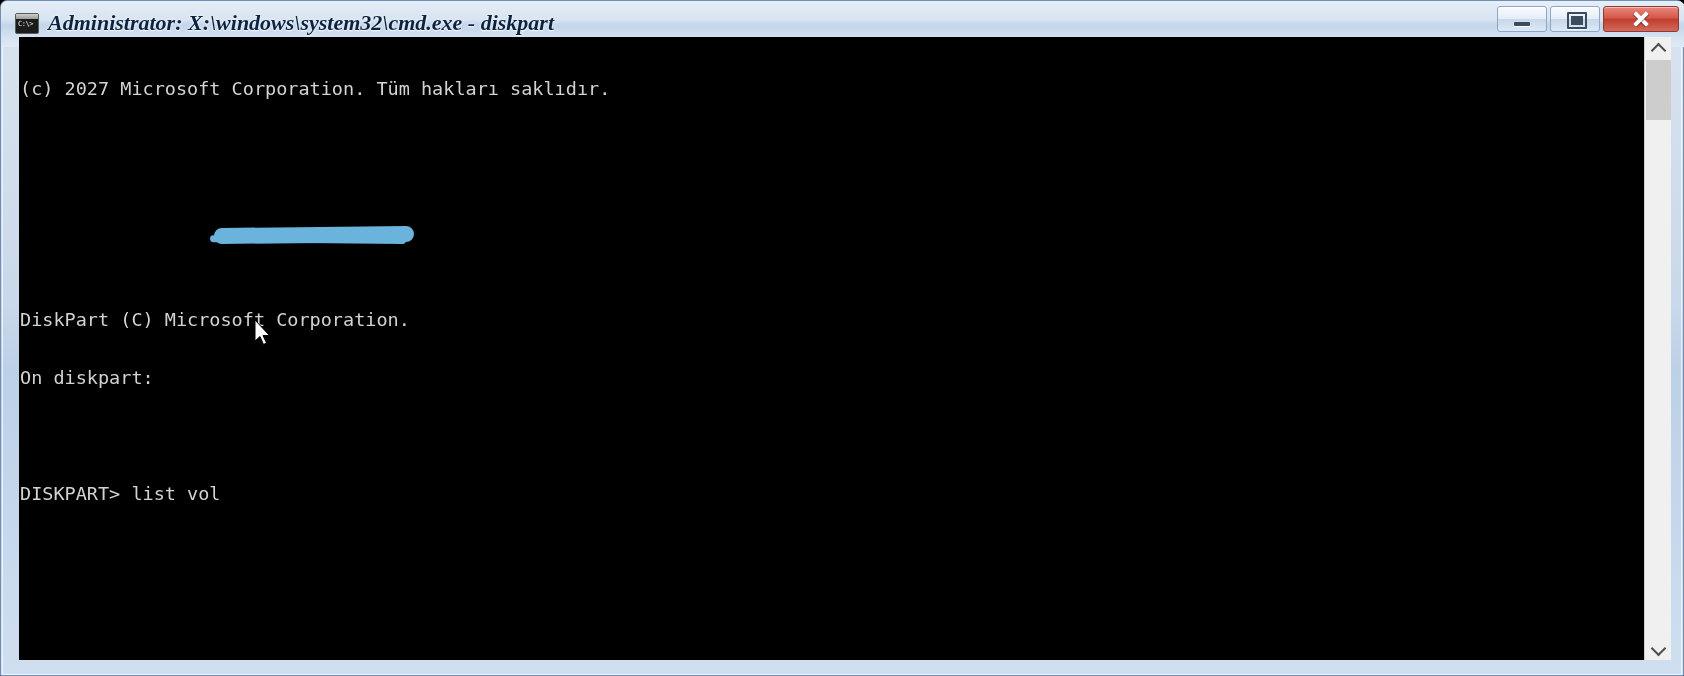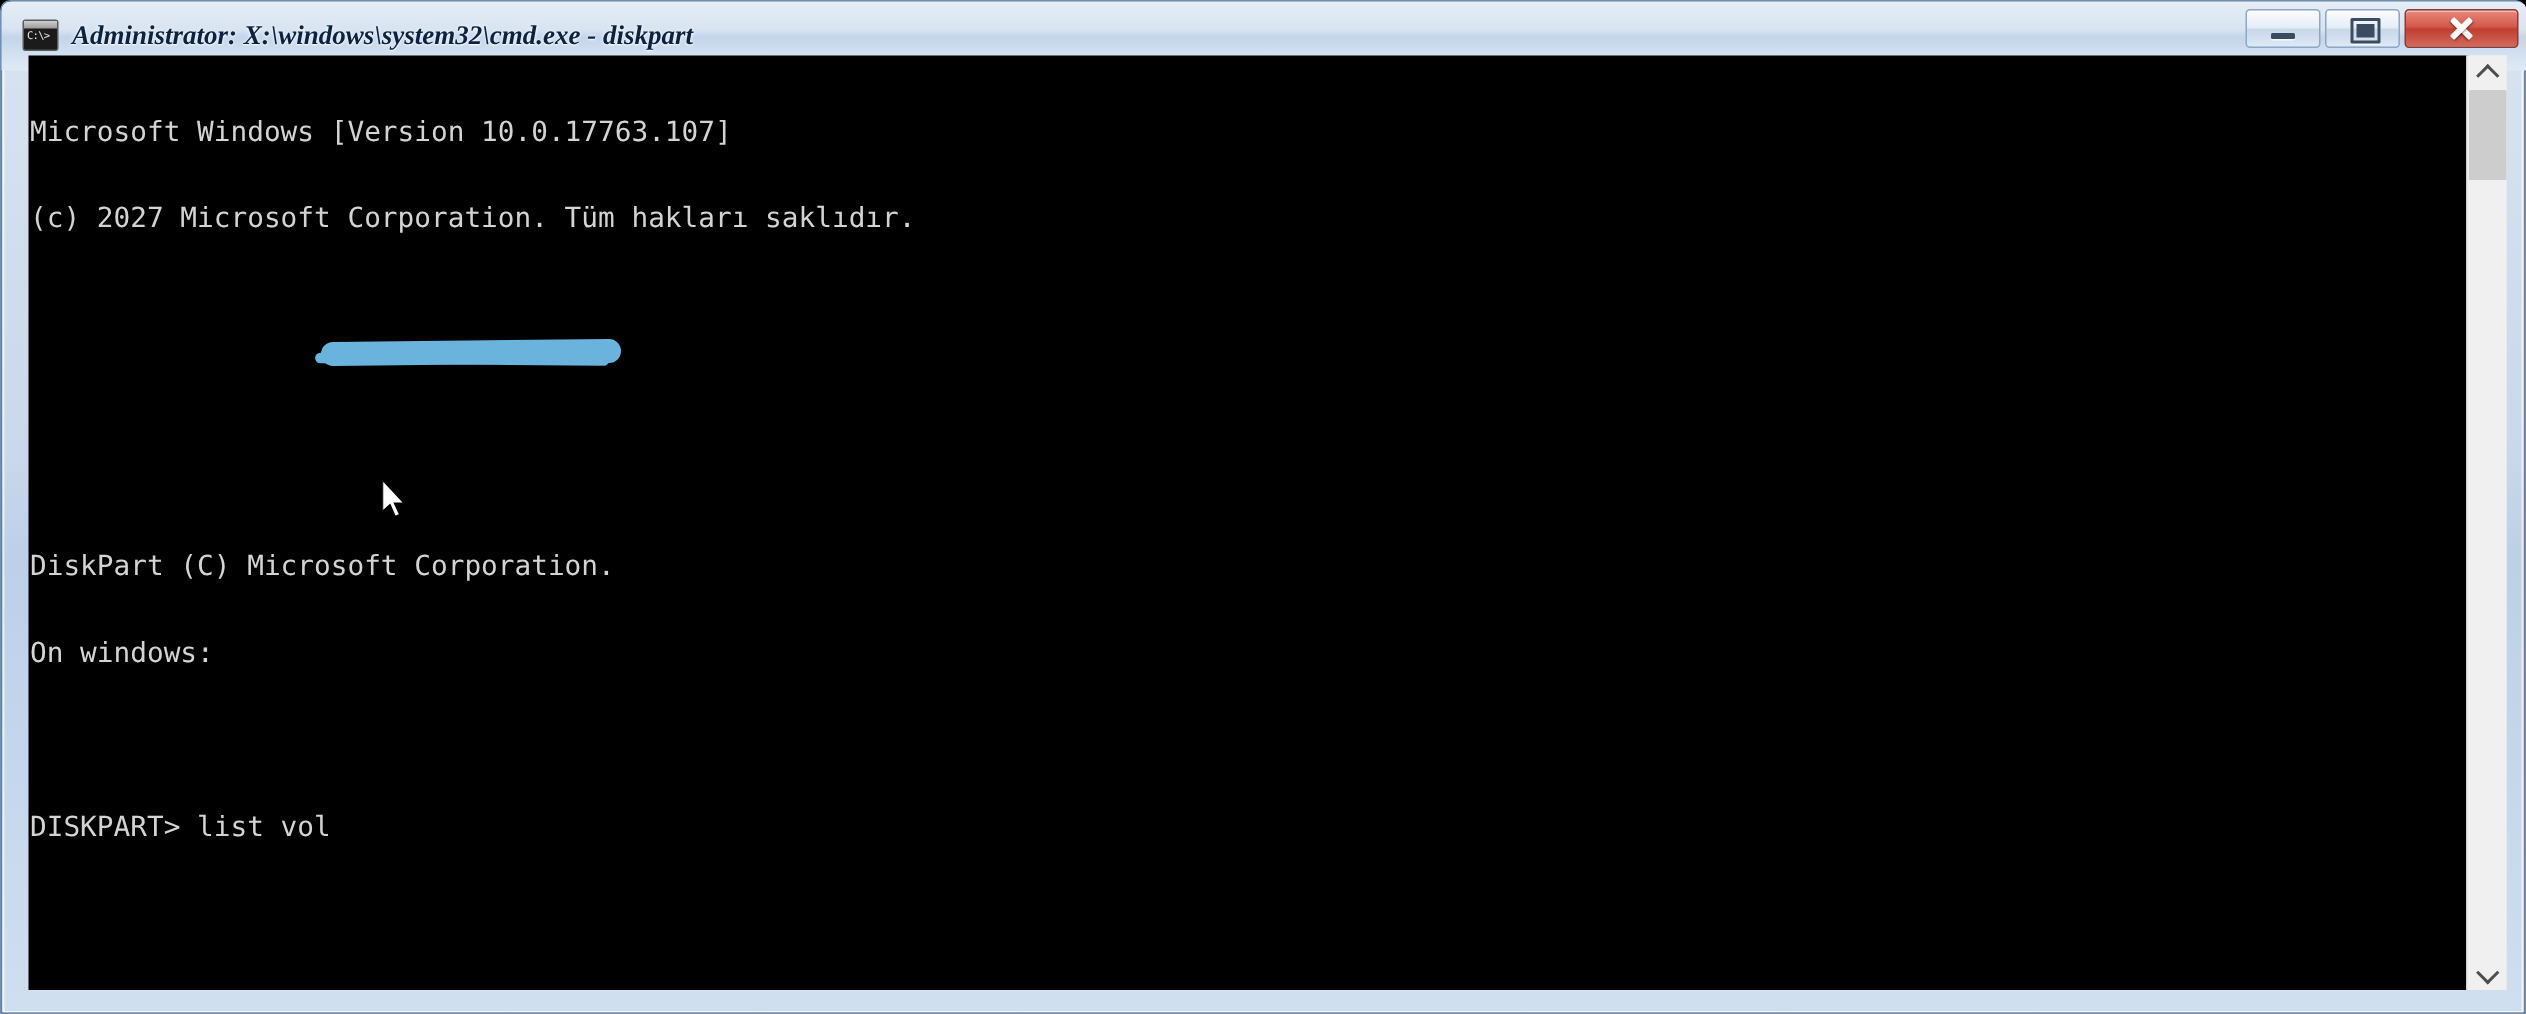--- a/index.html
+++ b/index.html
@@ -87,21 +87,21 @@
     font-size: 7px;
     line-height: 8px;
     color: #e8e8e8;
     letter-spacing: -0.5px;
   }
 
   #title-text {
     font-family: "Liberation Serif", serif;
     font-style: italic;
     font-weight: bold;
-    font-size: 18px;
+    font-size: 22px;
     color: #0b2340;
     white-space: nowrap;
     text-shadow: 0 1px 1px rgba(255,255,255,0.85),
                  0 0 3px rgba(255,255,255,0.9);
   }
 
   
   #win-buttons {
     position: absolute;
     right: 6px;
@@ -308,27 +308,26 @@
         <span class="glyph-restore"></span>
       </div>
       <div class="winbtn winbtn-close">
         <span class="glyph-close"></span>
       </div>
     </div>
   </div>
 
   <div id="console">
     <div id="console-text">
-      <span class="ln">Microsoft Windows [Version 10.0.17763.107]</span>
       <span class="ln">(c) 2027 Microsoft Corporation. Tüm hakları saklıdır.</span>
       <span class="ln blank"> </span>
       <span class="ln blank"> </span>
       <span class="ln blank"> </span>
       <span class="ln">DiskPart (C) Microsoft Corporation.</span>
-      <span class="ln">On windows: </span>
+      <span class="ln">On diskpart: </span>
       <span class="ln blank"> </span>
       <span class="ln"><span>DISKPART&gt; list vol</span></span>
     </div>
 
     <div id="redaction"></div>
 
     <svg id="pointer" viewBox="0 0 18 28">
       <polygon points="0,0 0,21 5,16.5 8.5,24.5 11.5,23 8,15.5 14.5,15.5" fill="#ffffff" stroke="#000000" stroke-width="1"></polygon>
     </svg>
   </div>

